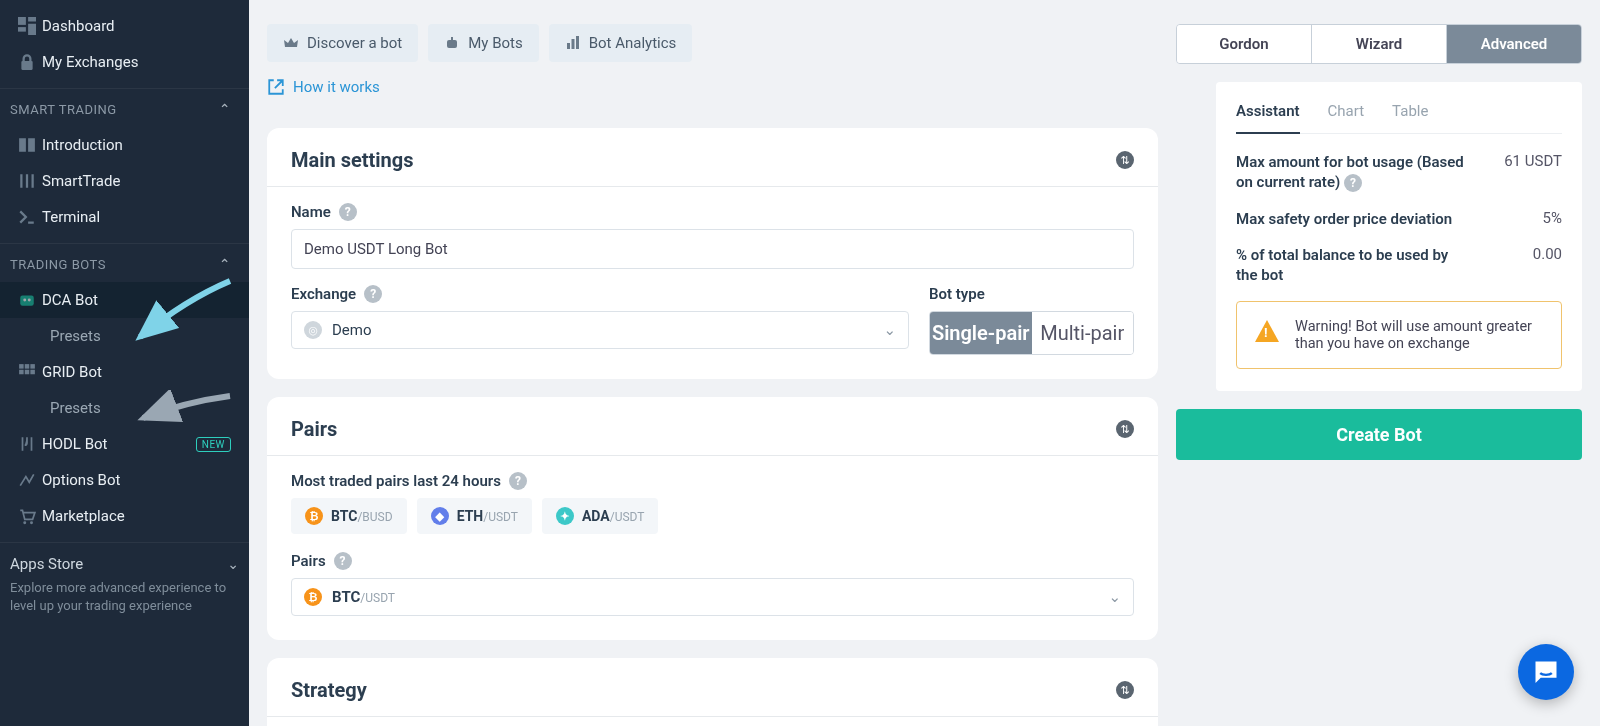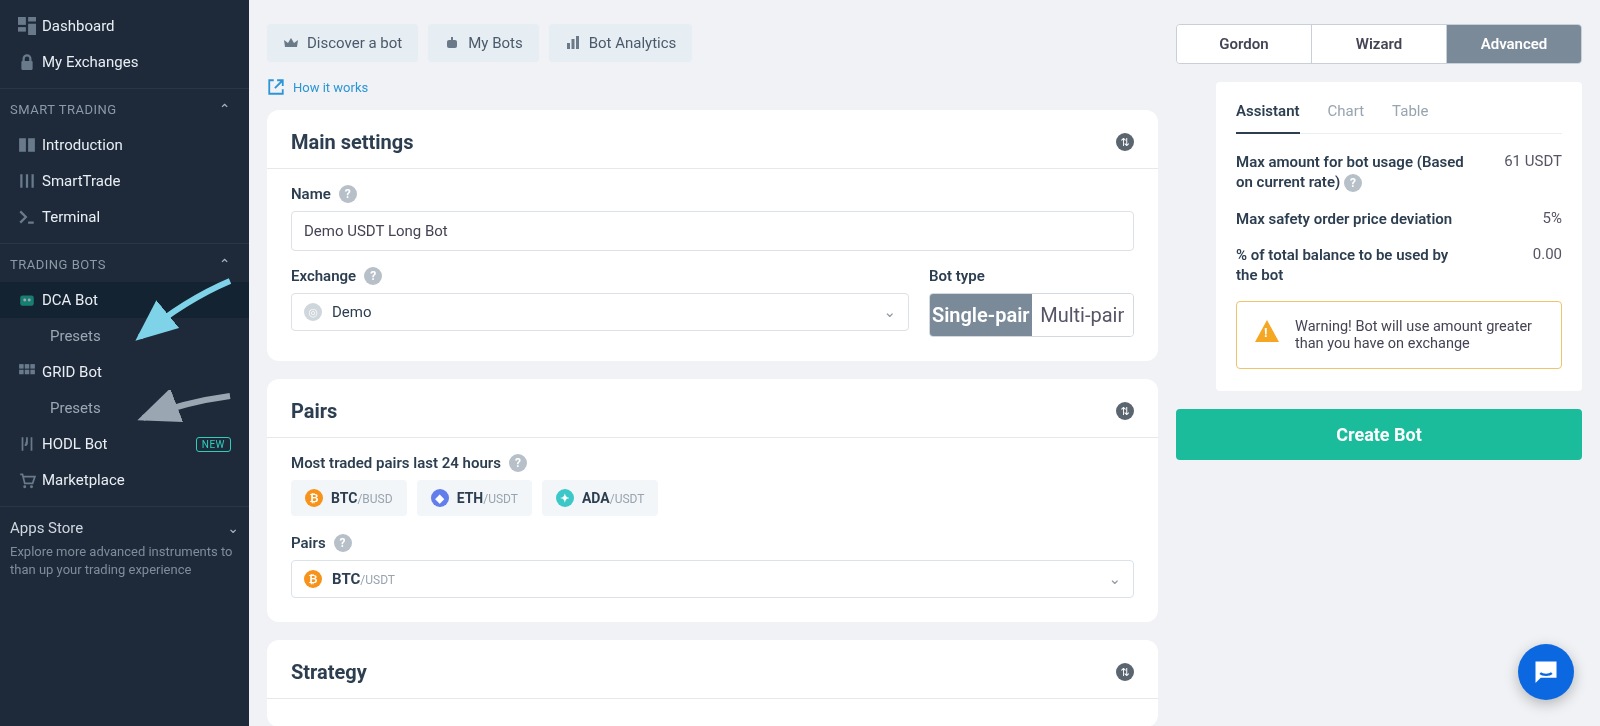--- a/index.html
+++ b/index.html
@@ -13,21 +13,21 @@
 .sidebar .chevron { font-size: 14px; color: #a8b3bd; }
 .sidebar .new-badge { font-size: 10px; border: 1px solid #2ecfbe; color: #2ecfbe; padding: 1px 5px; border-radius: 3px; margin-left: auto; letter-spacing: 0.5px; }
 .sidebar .appsstore { padding: 12px 10px; border-top: 1px solid rgba(255,255,255,0.06); margin-top: 8px; }
 .sidebar .appsstore-title { display: flex; justify-content: space-between; align-items: center; color: #ced7df; font-size: 15px; }
 .sidebar .appsstore-desc { font-size: 13px; color: #7f8d9a; margin-top: 6px; line-height: 1.35; }
 .main { flex: 1; display: flex; gap: 18px; padding: 0 18px 0 18px; overflow: hidden; }
 .center { flex: 1; display: flex; flex-direction: column; min-width: 0; }
 .tabs-row { display: flex; gap: 10px; padding: 24px 0 8px 0; }
 .tab-btn { background: #e6edf3; border: none; color: #4a5a6a; padding: 10px 16px; border-radius: 4px; font-size: 15px; display: flex; align-items: center; gap: 8px; cursor: pointer; }
 .tab-btn .icon { width: 16px; height: 16px; }
-.linklike { display: flex; align-items: center; gap: 8px; color: #2b95d6; font-size: 13px; padding: 8px 0 14px 0; cursor: pointer; }
+.linklike { display: flex; align-items: center; gap: 8px; color: #2b95d6; font-size: 15px; padding: 8px 0 32px 0; cursor: pointer; }
 .card { background: #fff; border-radius: 12px; padding: 20px 24px 24px 24px; margin-bottom: 18px; }
 .card-title { font-size: 20px; font-weight: 700; color: #2c3e50; }
 .card-hr { height: 1px; background: #e6e9ec; margin: 14px -24px 16px -24px; }
 .label-row { display: flex; align-items: center; gap: 8px; margin-bottom: 8px; font-size: 15px; font-weight: 600; color: #2c3e50; }
 .help { width: 18px; height: 18px; border-radius: 50%; background: #b7c0c8; color: #fff; font-size: 12px; display: flex; align-items: center; justify-content: center; font-weight: 700; }
 .input { width: 100%; border: 1px solid #dce2e8; border-radius: 4px; padding: 10px 12px; font-size: 15px; color: #445; background: #fff; }
 .row2 { display: flex; gap: 20px; margin-top: 16px; }
 .col-ex { flex: 1; }
 .select { display: flex; align-items: center; justify-content: space-between; border: 1px solid #dce2e8; border-radius: 4px; padding: 9px 12px; font-size: 15px; cursor: pointer; }
 .select .left { display: flex; align-items: center; gap: 10px; }
@@ -160,35 +160,43 @@
     <span class="icon">
         <svg viewBox="0 0 16 16" fill="#9cb0c1">
           <path d="M4 2v12M8 2v5a2 2 0 01-2 2M12 2v12" stroke="#9cb0c1" stroke-width="1.5"></path>
         </svg>
       </span>
     <span>HODL Bot</span>
     <span class="new-badge">NEW</span>
   </div>
   <div class="item">
     <span class="icon">
+        <svg viewBox="0 0 16 16" fill="none" stroke="#9cb0c1" stroke-width="1.5">
+          <path d="M2 13l5-8 3 5 4-7"></path>
+        </svg>
+      </span>
+    <span>Options Bot</span>
+  </div>
+  <div class="item">
+    <span class="icon">
         <svg viewBox="0 0 16 16" fill="#9cb0c1">
           <path d="M2 3h2l2 8h7l2-6H5" stroke="#9cb0c1" stroke-width="1.5" fill="none"></path>
           <circle cx="6" cy="14" r="1.3"></circle>
           <circle cx="12" cy="14" r="1.3"></circle>
         </svg>
       </span>
     <span>Marketplace</span>
   </div>
 
   <div class="appsstore">
     <div class="appsstore-title">
       <span>Apps Store</span>
       <span class="chevron">⌄</span>
     </div>
-    <div class="appsstore-desc">Explore more advanced instruments to than up your trading experience</div>
+    <div class="appsstore-desc">Explore more advanced experience to level up your trading experience</div>
   </div>
 </div>
 
 <svg class="arrow-annot" style="left:130px; top:275px; width:110px; height:75px;">
   <defs>
       <marker id="ah1" markerWidth="8" markerHeight="8" refX="6" refY="3" orient="auto">
         <path d="M0,0 L0,6 L7,3 z" fill="#7fd3e8"></path>
       </marker>
     </defs>
   <path d="M100,6 Q55,25 10,62" stroke="#7fd3e8" stroke-width="6" fill="none" marker-end="url(#ah1)"></path>

